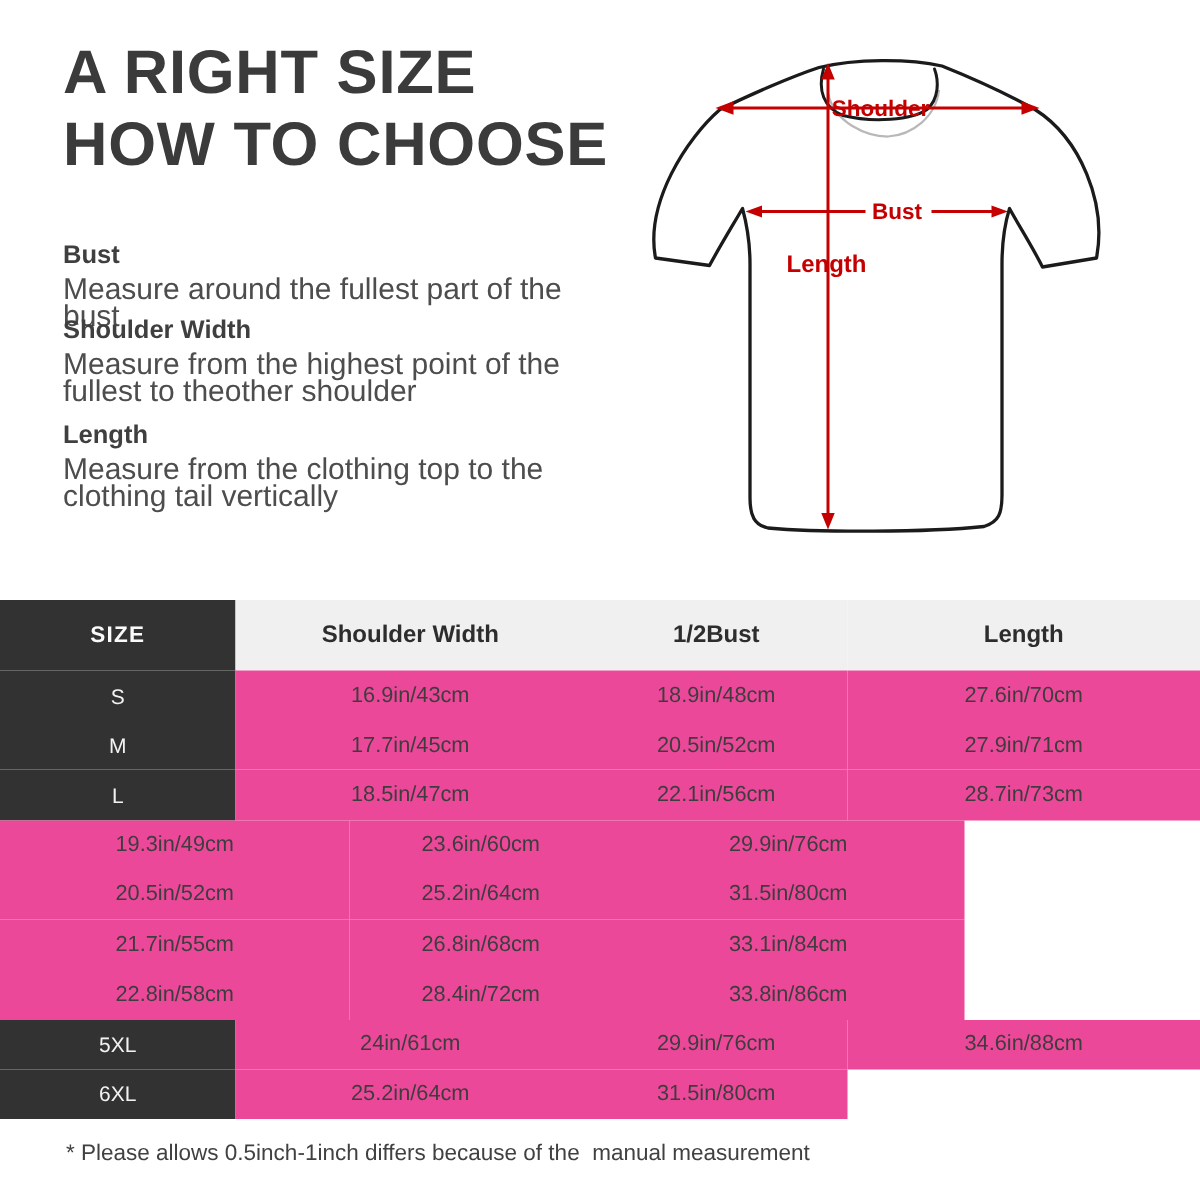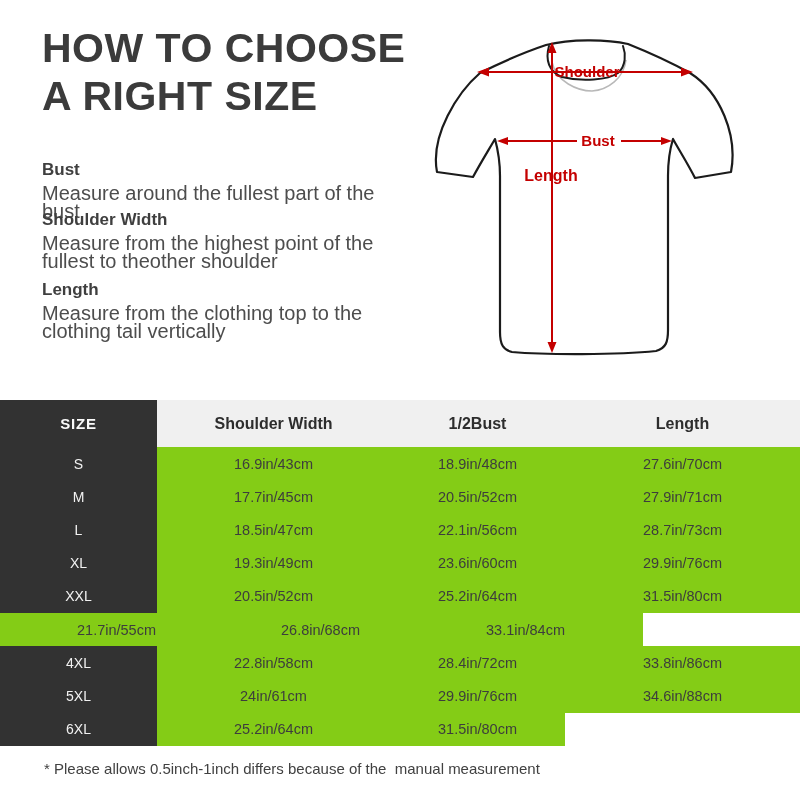--- a/index.html
+++ b/index.html
@@ -26,34 +26,34 @@
   .thead-row{height:47px;}
   .tbody{display:flex;flex-direction:column;height:299px;}
   .tbody .trow{flex:1;}
   .tcell{display:flex;align-items:center;justify-content:center;}
   .c0{width:157px;}
   .c1{width:233px;}
   .c2{width:175px;}
   .c3{width:235px;}
   .thead-row .tcell{background:#f0f0f0;font-weight:bold;font-size:16px;color:#2d2d2d;}
   .thead-row .c0{background:#323232;color:#fafafa;font-size:15px;letter-spacing:.8px;}
-  .tbody .tcell{background:#84cc16;font-size:14.5px;color:#3d3d3d;}
+  .tbody .tcell{background:#ec4899;font-size:14.5px;color:#3d3d3d;}
   .tbody .c0{background:#323232;color:#f2f2f2;font-size:14px;}
 
   .footnote{
     position:absolute;left:44px;top:760px;
     font-size:15px;color:#414141;white-space:pre;
   }
 </style>
 </head>
 <body>
 
 <div class="page-title">
+  <div>A RIGHT SIZE</div>
   <div>HOW TO CHOOSE</div>
-  <div>A RIGHT SIZE</div>
 </div>
 
 <div class="guide-section" id="sec-bust">
   <p class="guide-heading">Bust</p>
   <p class="guide-desc">Measure around the fullest part of the bust</p>
 </div>
 <div class="guide-section" id="sec-shoulder">
   <p class="guide-heading">Shoulder Width</p>
   <p class="guide-desc">Measure from the highest point of the
 fullest to theother shoulder</p>
@@ -135,38 +135,35 @@
         <div class="tcell c2">20.5in/52cm</div>
         <div class="tcell c3">27.9in/71cm</div>
       </div>
       <div class="trow">
         <div class="tcell c0">L</div>
         <div class="tcell c1">18.5in/47cm</div>
         <div class="tcell c2">22.1in/56cm</div>
         <div class="tcell c3">28.7in/73cm</div>
       </div>
       <div class="trow">
-        <div class="tcell c0">XL</div>
         <div class="tcell c1">19.3in/49cm</div>
         <div class="tcell c2">23.6in/60cm</div>
         <div class="tcell c3">29.9in/76cm</div>
       </div>
       <div class="trow">
-        <div class="tcell c0">XXL</div>
         <div class="tcell c1">20.5in/52cm</div>
         <div class="tcell c2">25.2in/64cm</div>
         <div class="tcell c3">31.5in/80cm</div>
       </div>
       <div class="trow">
         <div class="tcell c1">21.7in/55cm</div>
         <div class="tcell c2">26.8in/68cm</div>
         <div class="tcell c3">33.1in/84cm</div>
       </div>
       <div class="trow">
-        <div class="tcell c0">4XL</div>
         <div class="tcell c1">22.8in/58cm</div>
         <div class="tcell c2">28.4in/72cm</div>
         <div class="tcell c3">33.8in/86cm</div>
       </div>
       <div class="trow">
         <div class="tcell c0">5XL</div>
         <div class="tcell c1">24in/61cm</div>
         <div class="tcell c2">29.9in/76cm</div>
         <div class="tcell c3">34.6in/88cm</div>
       </div>

